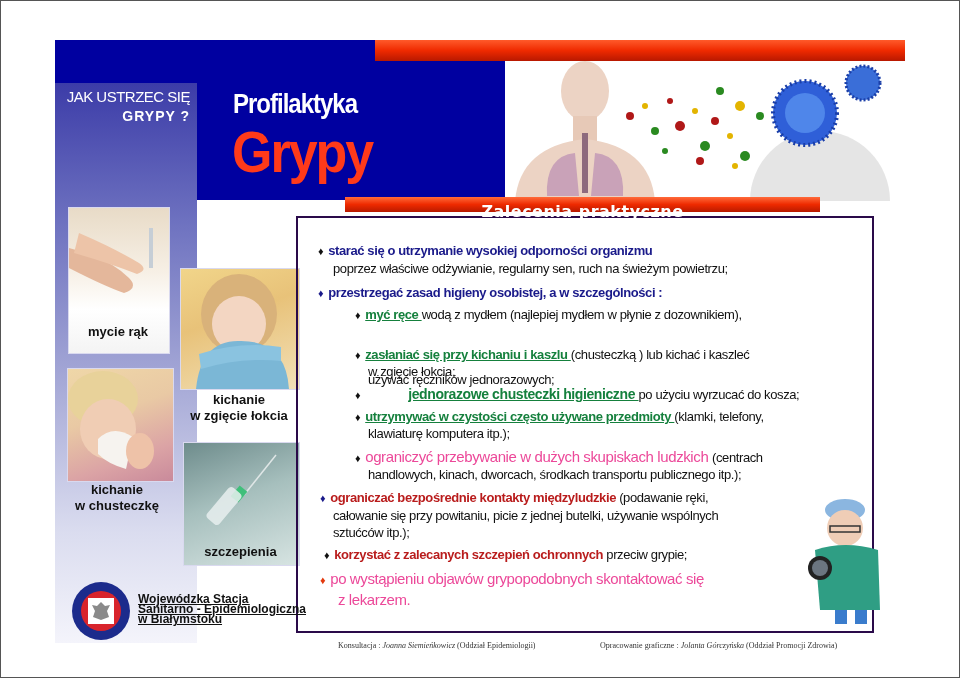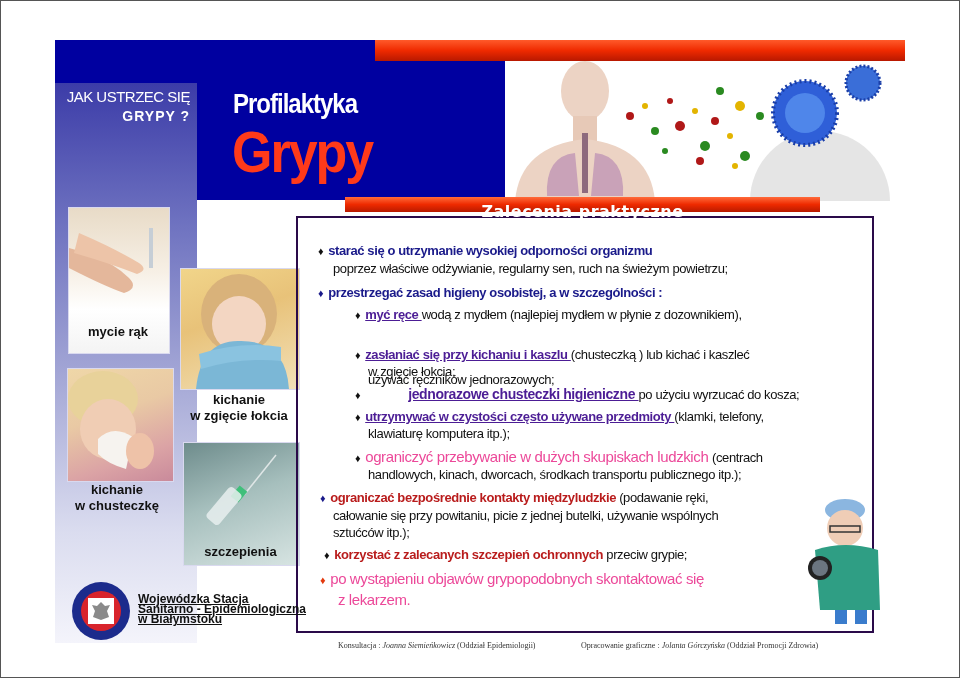--- a/index.html
+++ b/index.html
@@ -47,21 +47,21 @@
   .zal-bar {
     left: 345px; top: 197px; width: 475px; height: 15px;
     background: linear-gradient(180deg, #ff6a3a 0%, #ee2a00 50%, #b81a00 100%);
     color: #ffffff; font-size: 16px; font-weight: bold; text-align: center; line-height: 29px;
     font-family: "DejaVu Sans", sans-serif; letter-spacing: 0.5px;
   }
 
   .item { color: #111; font-size: 13px; line-height: 17px; letter-spacing: -0.4px; white-space: nowrap; }
   .blue-b { color: #1a1a8a; font-weight: bold; }
   .red-b { color: #b91c1c; font-weight: bold; }
-  .red-u { color: #4c1d95; font-weight: bold; text-decoration: underline; }
+  .red-u { color: #15803d; font-weight: bold; text-decoration: underline; }
   .red-big { color: #ec4899; font-weight: normal; font-size: 15px; }
   .bullet { color: #111; font-size: 11px; margin-right: 5px; }
   .bullet-blue { color: #1a1a8a; }
   .bullet-red { color: #e33a0e; }
 
   
   .logo { left: 72px; top: 582px; width: 58px; height: 58px; border-radius: 50%; background: #1c2b8c; }
   .logo-inner { left: 81px; top: 591px; width: 40px; height: 40px; border-radius: 50%; background: #d8242c; }
   .logo-white { left: 88px; top: 598px; width: 26px; height: 26px; background: #ffffff; }
   .org-text { left: 138px; top: 594px; color: #111; font-size: 12px; font-weight: bold; line-height: 10px; text-decoration: underline; }
@@ -239,15 +239,15 @@
 </div>
 <div class="abs org-text">
   <div>Wojewódzka Stacja</div>
   <div>Sanitarno - Epidemiologiczna</div>
   <div>w Białymstoku</div>
 </div>
 
 <div class="abs credit" style="left:298px; top:641px;padding-left:40px;">
   <span>Konsultacja : </span><i>Joanna Siemieńkowicz</i><span>  (Oddział Epidemiologii)</span>
 </div>
-<div class="abs credit" style="left:581px; top:641px;">
+<div class="abs credit" style="left:600px; top:641px;">
   <span>Opracowanie graficzne : </span><i>Jolanta Górczyńska</i><span> (Oddział Promocji Zdrowia)</span>
 </div>
 
 </body></html>

